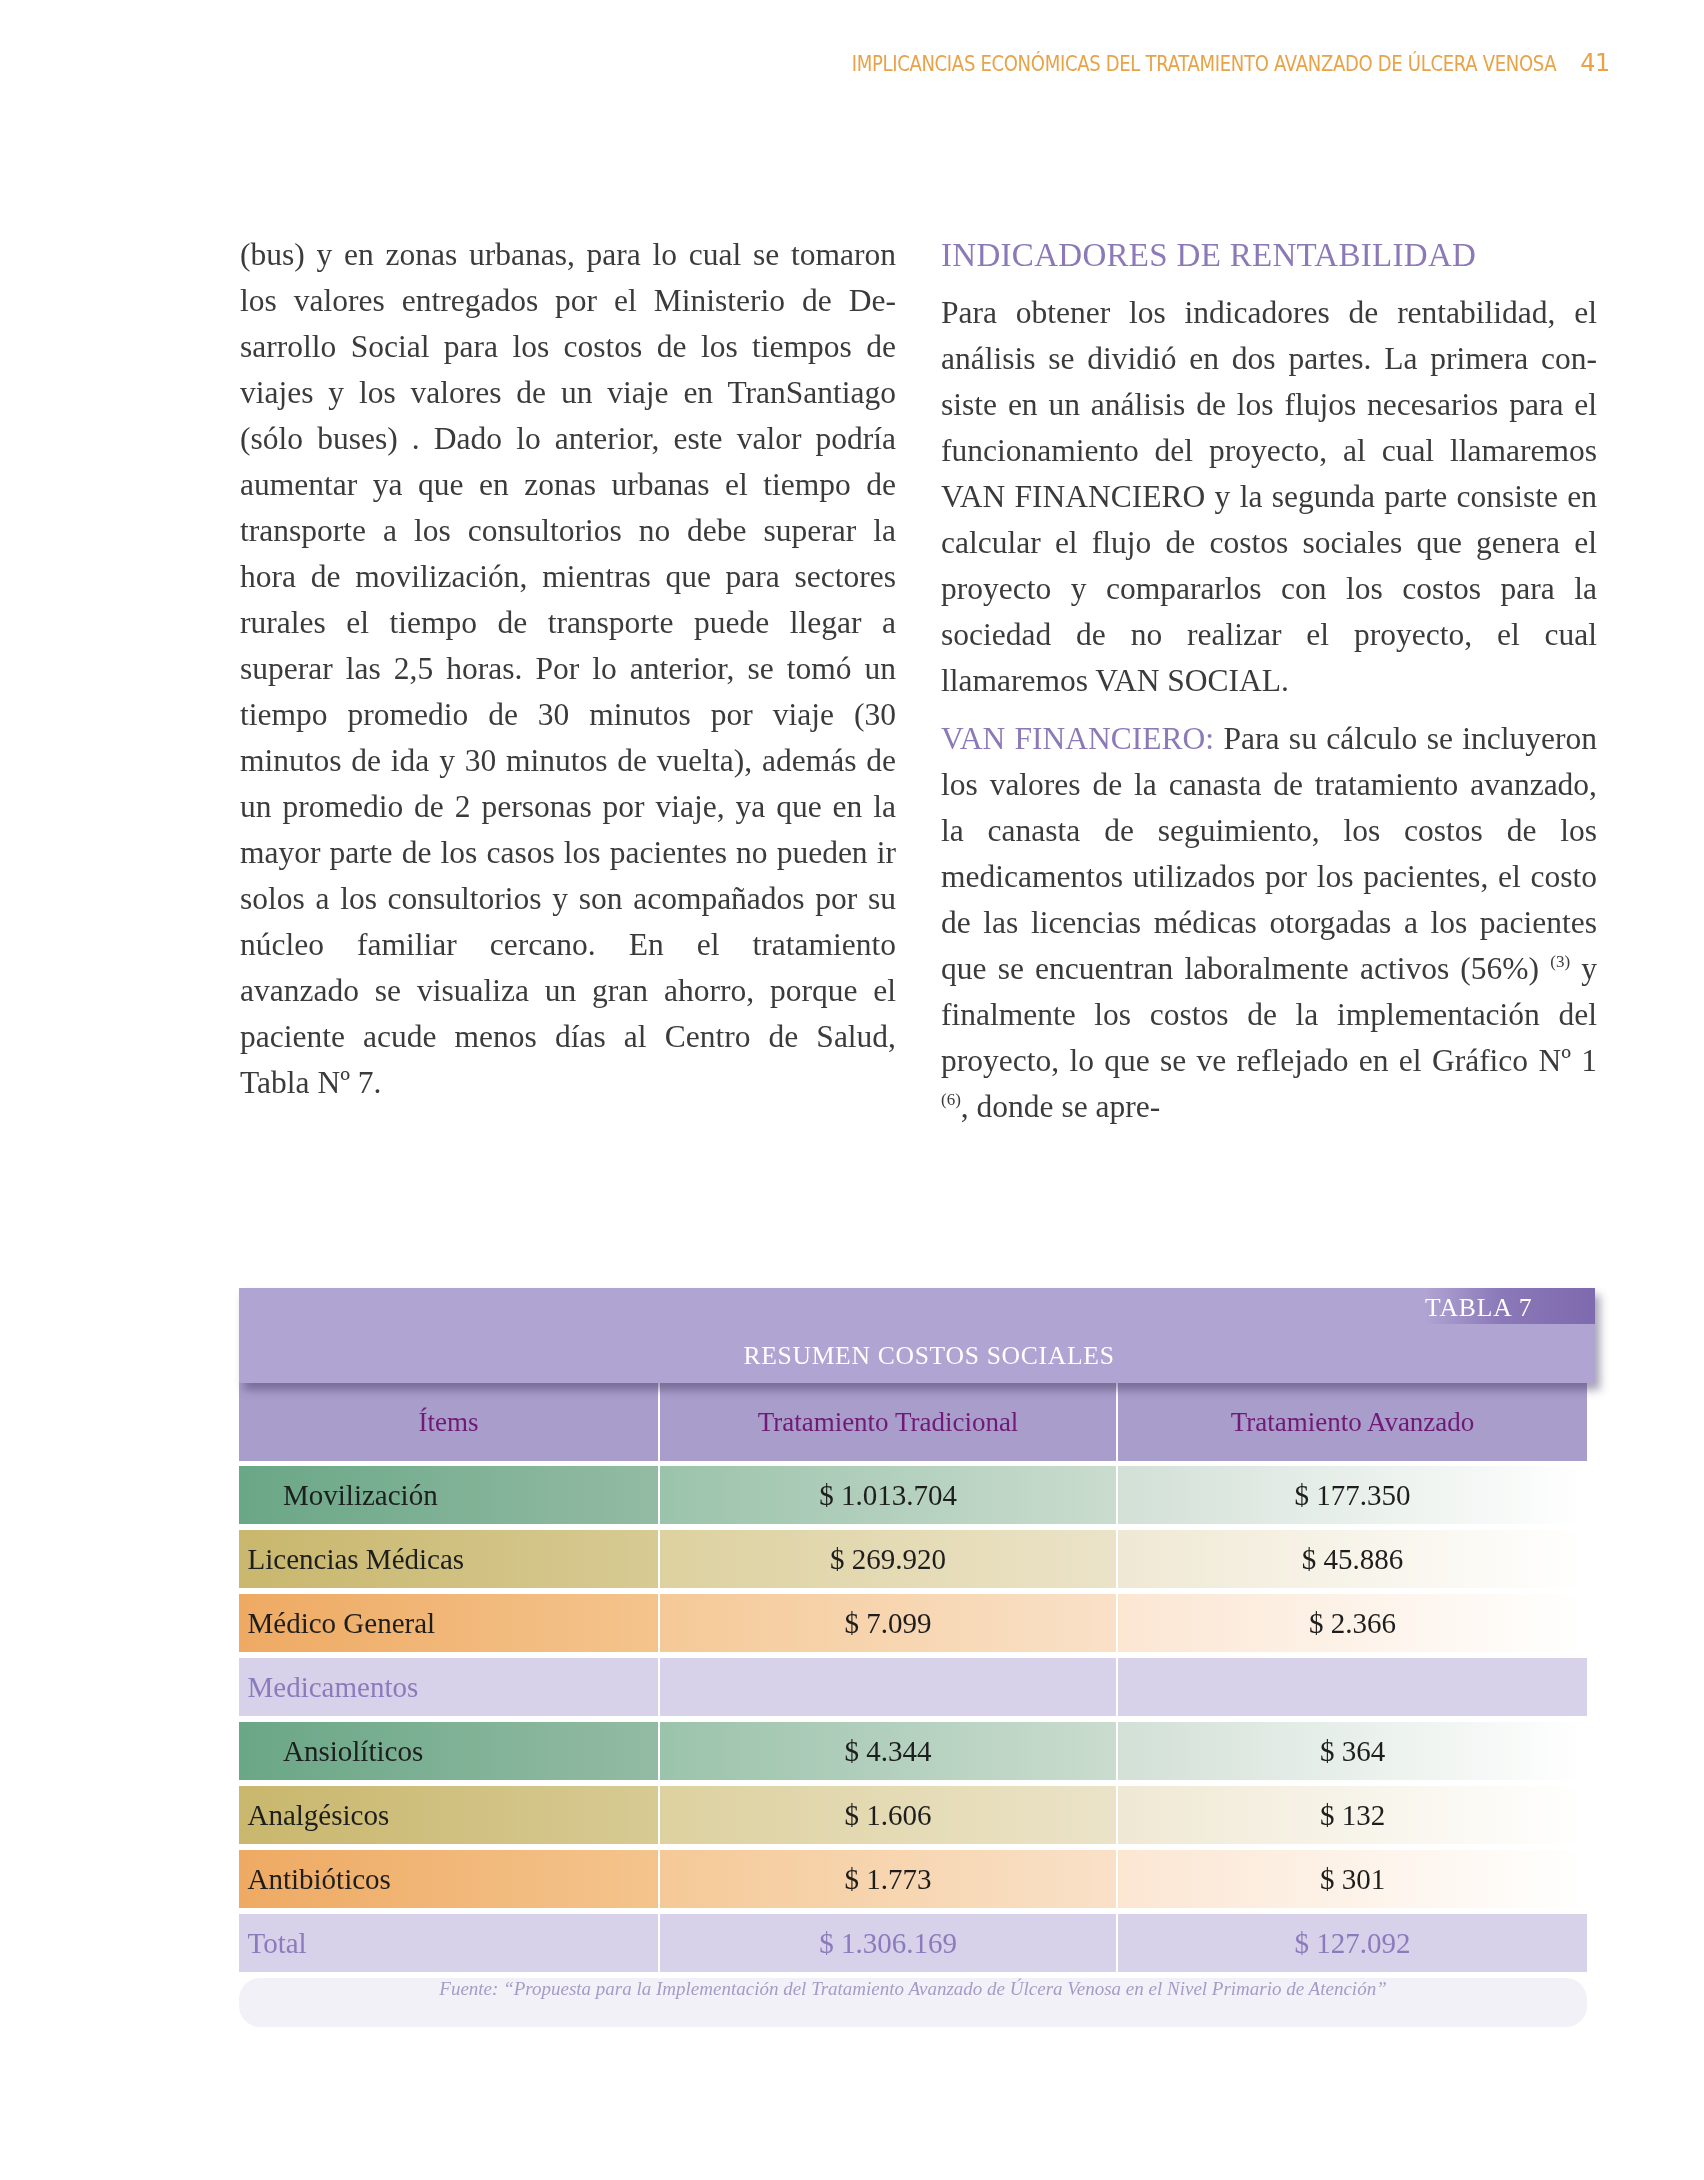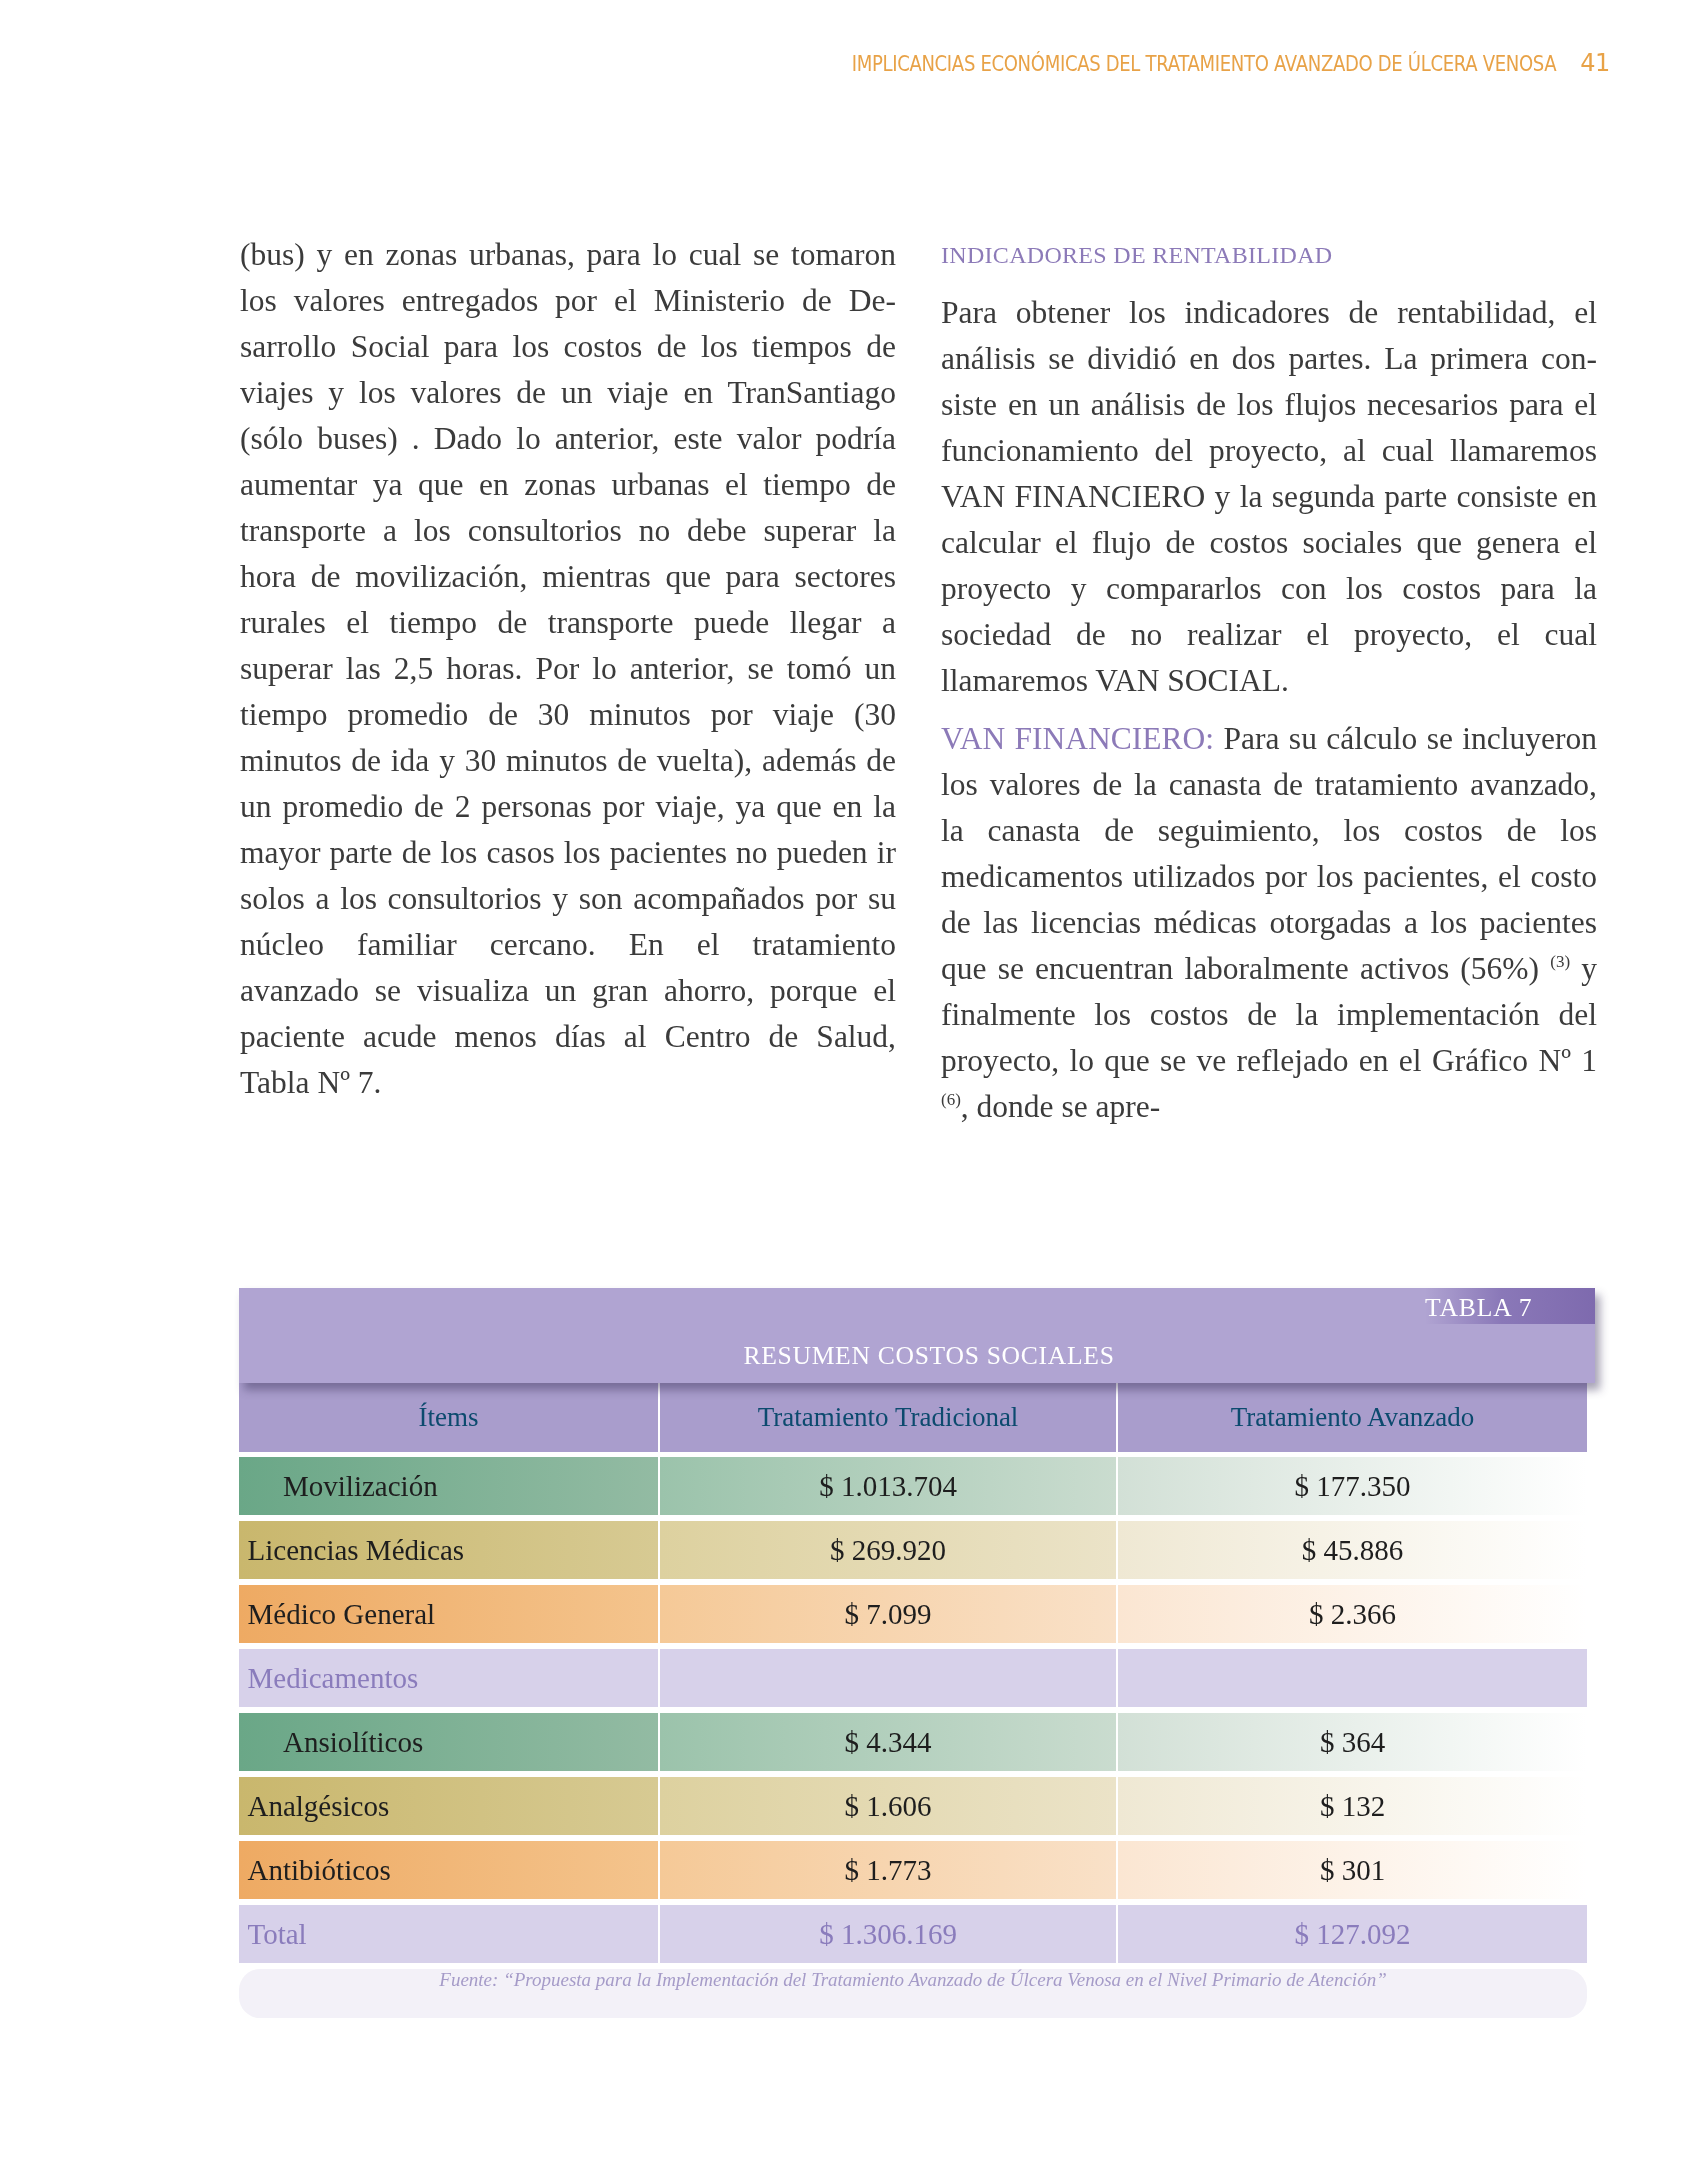--- a/index.html
+++ b/index.html
@@ -6,33 +6,33 @@
     body { width: 1704px; height: 2181px; position: relative; overflow: hidden; font-family: "Liberation Serif", "DejaVu Serif", serif; color: #3a3a3a; }
 
     .running-head { position: absolute; top: 46px; left: 647px; width: 963px; height: 34px; display: flex; justify-content: flex-end; align-items: center; font-family: "DejaVu Sans", "Liberation Sans", sans-serif; font-size: 22px; color: #e8a247; letter-spacing: -0.4px; text-align: right; }
     .running-head .head-title { transform: scaleX(0.82); transform-origin: right center; white-space: nowrap; }
     .running-head .page-num { margin-left: 24px; font-size: 24px; }
 
     .col { position: absolute; top: 232px; font-size: 31.5px; line-height: 46px; text-align: justify; hyphens: manual; color: #3b3b3b; }
     .col-left { left: 240px; width: 656px; }
     .col-right { left: 941px; width: 656px; }
     .col p { margin: 0; }
-    .section-heading { font-size: 24px; color: #8c7ab8; letter-spacing: 0.3px; margin: 0 0 12px 0; line-height: 46px; font-weight: normal; }
+    .section-heading { font-size: 33px; color: #8c7ab8; letter-spacing: 0.3px; margin: 0 0 12px 0; line-height: 46px; font-weight: normal; }
     .lead-in { color: #8c7ab8; }
     .para-gap { margin-top: 12px !important; }
     sup.ref { font-size: 17px; vertical-align: 12px; line-height: 0; }
 
     .table-wrap { position: absolute; left: 239px; top: 1288px; width: 1354px; }
     .caption-band { position: relative; height: 95px; width: 1356px; background: #b0a4d2; box-shadow: 5.1px 6.8px 8.5px rgba(60,50,90,0.45); z-index: 2; }
     .tabla-tag { position: absolute; right: 0; top: 0; height: 36px; width: 170px; background: linear-gradient(90deg, rgba(176,164,210,0) 0%, #8a78b8 45%, #7e6aae 100%); color: #ffffff; font-size: 25.6px; text-align: left; padding-right: 32px; box-sizing: border-box; line-height: 39px; letter-spacing: 0.9px; }
     .caption-title { position: absolute; left: 0; right: 0; top: 53px; text-align: center; color: #ffffff; font-size: 25.6px; letter-spacing: 0.7px; margin-left: 24px; }
 
     table.costs { border-collapse: separate; border-spacing: 0; width: 1348px; position: relative; z-index: 1; }
     table.costs th, table.costs td { padding: 0; font-weight: normal; }
-    .hdr-row th { height: 69px; background: #a99dcc; color: #0c4a6e; font-size: 27px; text-align: center; border-right: 2.6px solid #ffffff; }
+    .hdr-row th { height: 78px; background: #a99dcc; color: #701a75; font-size: 27px; text-align: center; border-right: 2.6px solid #ffffff; }
     .hdr-row th:last-child { border-right: none; }
     .hdr-row th.items { width: 419px; }
     .hdr-row th.trad { width: 456px; }
     .gap td { height: 5.1px; background: #ffffff; }
     .data-row td { height: 58px; font-size: 29px; text-align: center; color: #1e1e1e; border-right: 2.6px solid #ffffff; }
     .data-row td:last-child { border-right: none; }
     .data-row td.label { text-align: left; padding-left: 8.5px; }
     .spacer td { height: 6px; background: #ffffff; }
 
     .data-row.green td.label { background: linear-gradient(90deg, #6aa787 0%, #93bba3 100%); padding-left: 44px; }

